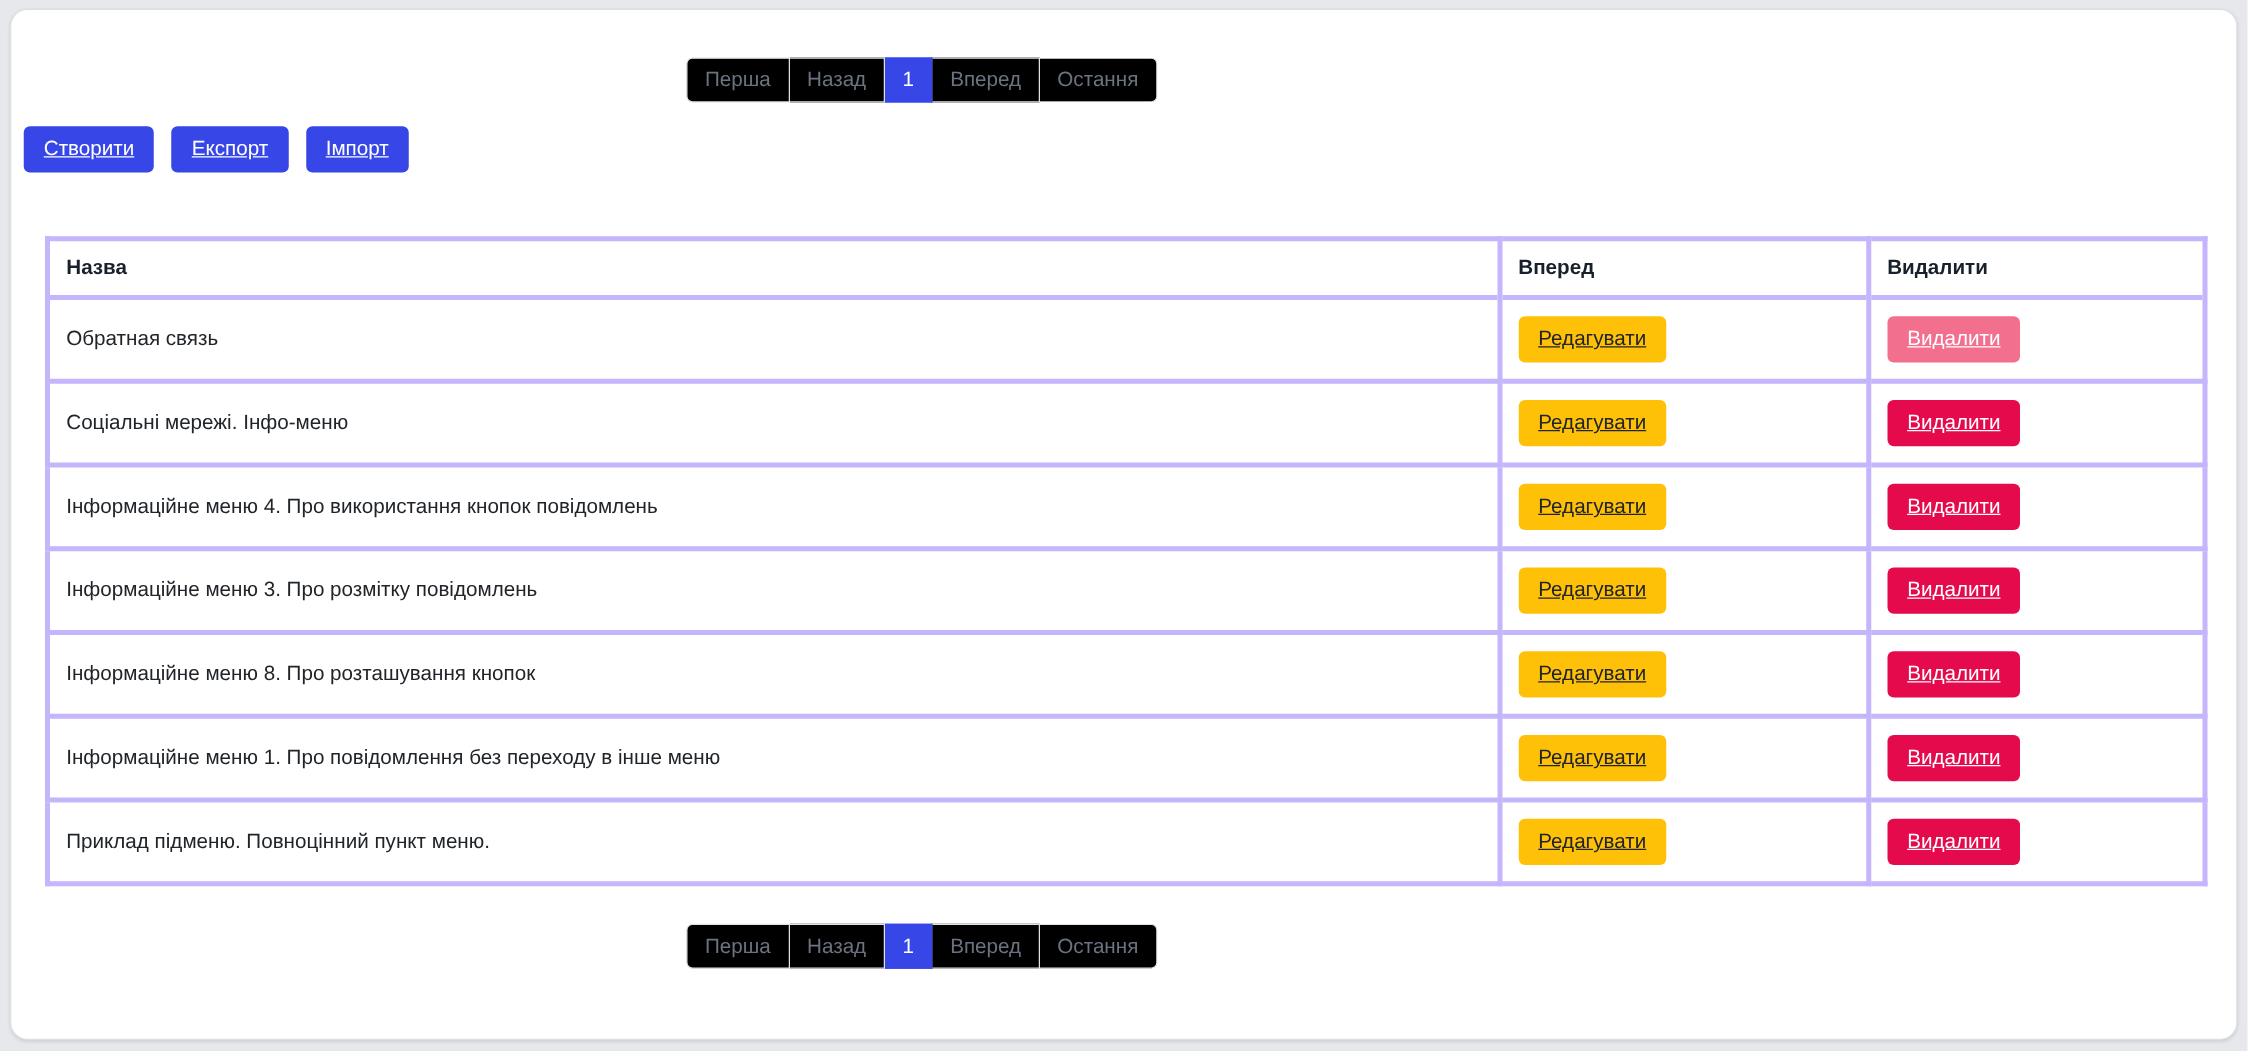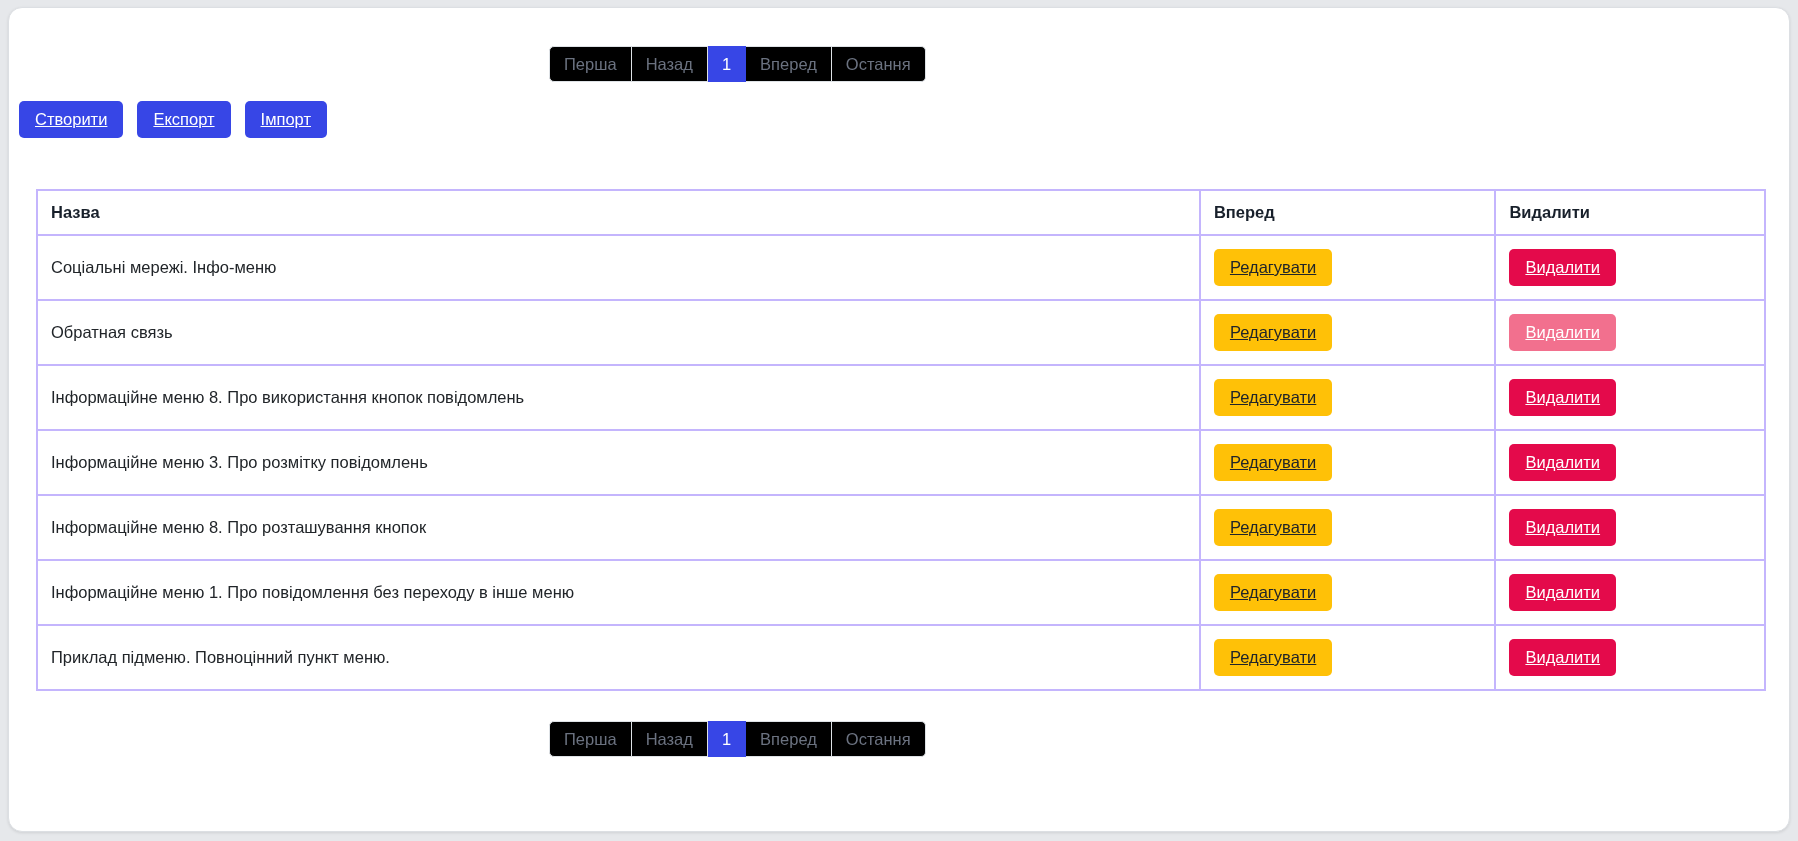--- a/index.html
+++ b/index.html
@@ -39,21 +39,21 @@
     padding:8px 16px;
     text-decoration:underline;
   }
   .btn-primary{background:var(--primary);color:#fff;}
   .btn-warning{background:var(--warning);color:#212529;}
   .btn-danger{background:var(--danger);color:#fff;}
   .btn-danger.is-disabled{background:var(--danger-disabled);cursor:default;}
   
   .table-wrap{margin:51px 23px 0 27px;}
   table.menus{width:100%;border-collapse:collapse;table-layout:fixed;}
-  table.menus th, table.menus td{border:2px solid #c4b5fd;box-sizing:border-box;}
+  table.menus th, table.menus td{border:4px solid #c4b5fd;box-sizing:border-box;}
   table.menus th{
     text-align:left;font-weight:700;color:#18202b;font-size:16.5px;
     padding:12px 13px;border-bottom-width:2px;
   }
   table.menus td{
     padding:13px;font-size:16.5px;color:#212529;vertical-align:middle;
     overflow:hidden;white-space:nowrap;text-overflow:ellipsis;
   }
   col.c-name{width:67.3%;}
   col.c-edit{width:17.1%;}
@@ -89,31 +89,31 @@
         </colgroup>
       <thead>
         <tr>
           <th>Назва</th>
           <th>Вперед</th>
           <th>Видалити</th>
         </tr>
       </thead>
       <tbody>
           <tr>
+            <td>Обратная связь</td>
+            <td><button class="btn btn-warning">Редагувати</button></td>
+            <td><button class="btn btn-danger is-disabled">Видалити</button></td>
+          </tr>
+          <tr>
             <td>Соціальні мережі. Інфо-меню</td>
             <td><button class="btn btn-warning">Редагувати</button></td>
             <td><button class="btn btn-danger">Видалити</button></td>
           </tr>
           <tr>
-            <td>Обратная связь</td>
-            <td><button class="btn btn-warning">Редагувати</button></td>
-            <td><button class="btn btn-danger is-disabled">Видалити</button></td>
-          </tr>
-          <tr>
-            <td>Інформаційне меню 8. Про використання кнопок повідомлень</td>
+            <td>Інформаційне меню 4. Про використання кнопок повідомлень</td>
             <td><button class="btn btn-warning">Редагувати</button></td>
             <td><button class="btn btn-danger">Видалити</button></td>
           </tr>
           <tr>
             <td>Інформаційне меню 3. Про розмітку повідомлень</td>
             <td><button class="btn btn-warning">Редагувати</button></td>
             <td><button class="btn btn-danger">Видалити</button></td>
           </tr>
           <tr>
             <td>Інформаційне меню 8. Про розташування кнопок</td>

